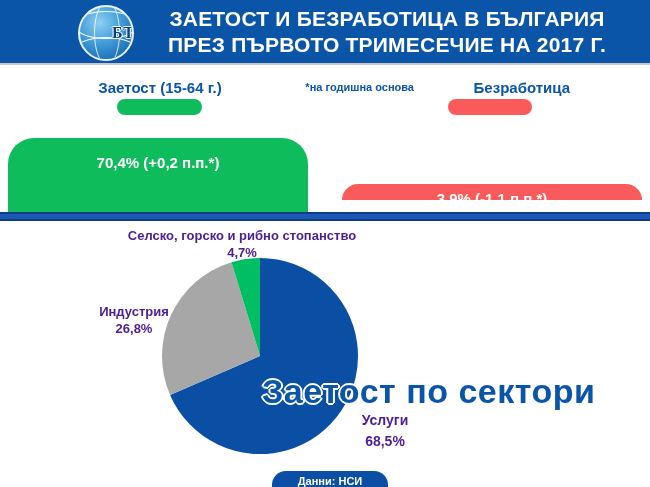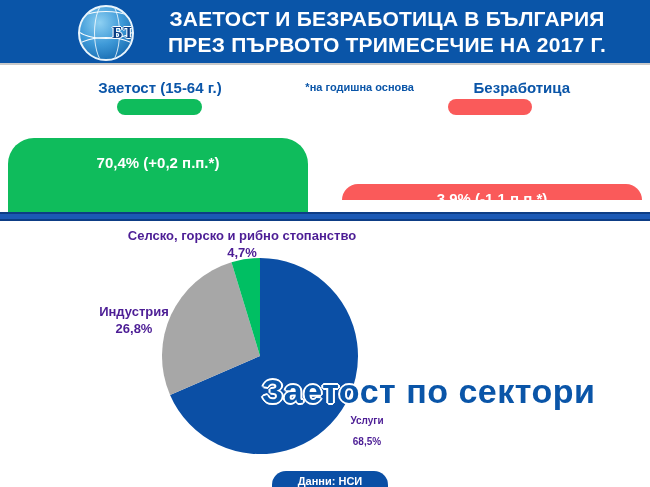--- a/index.html
+++ b/index.html
@@ -34,21 +34,21 @@
   .bar{position:absolute;color:#fff;font-weight:700;font-size:15px;text-align:center;}
   .bar-green{left:8px;top:138px;width:300px;height:74px;background:#0fbc5c;border-radius:26px 26px 0 0;padding-top:16px;box-sizing:border-box;}
   .bar-red{left:342px;top:184px;width:300px;height:16px;background:#fa5a5a;border-radius:20px 20px 0 0;line-height:30px;}
   .divider{position:absolute;left:0;top:212px;width:650px;height:9px;background:#1b59b5;
     border-top:2px solid #0d3d85;border-bottom:2px solid #0d3d85;box-sizing:border-box;}
   
   .pie-svg{position:absolute;left:160px;top:256px;width:200px;height:200px;}
   .sector-label{position:absolute;font-size:13px;font-weight:700;color:#4c1d95;text-align:center;line-height:17px;}
   .label-agri{left:92px;top:227px;width:300px;}
   .label-industry{left:84px;top:287px;width:100px;margin-top:16px;}
-  .label-services{left:317px;top:410px;width:100px;line-height:21px;font-size:10px;}
+  .label-services{left:335px;top:410px;width:100px;line-height:21px;font-size:14px;}
   .pie-title{position:absolute;left:262px;top:334px;white-space:nowrap;
     font-size:34px;font-weight:700;color:#0a55a8;letter-spacing:.5px;
     text-shadow:-2px 0 #fff,2px 0 #fff,0 -2px #fff,0 2px #fff,-1px -1px #fff,1px 1px #fff,-1px 1px #fff,1px -1px #fff;margin-top:38px;}
   .source-pill{position:absolute;left:272px;top:471px;width:116px;height:30px;background:#0a4fa5;
     border-radius:14px;color:#fff;font-size:11px;font-weight:700;text-align:center;line-height:20px;}
 </style>
 </head>
 <body>
 
 <div class="canvas">

